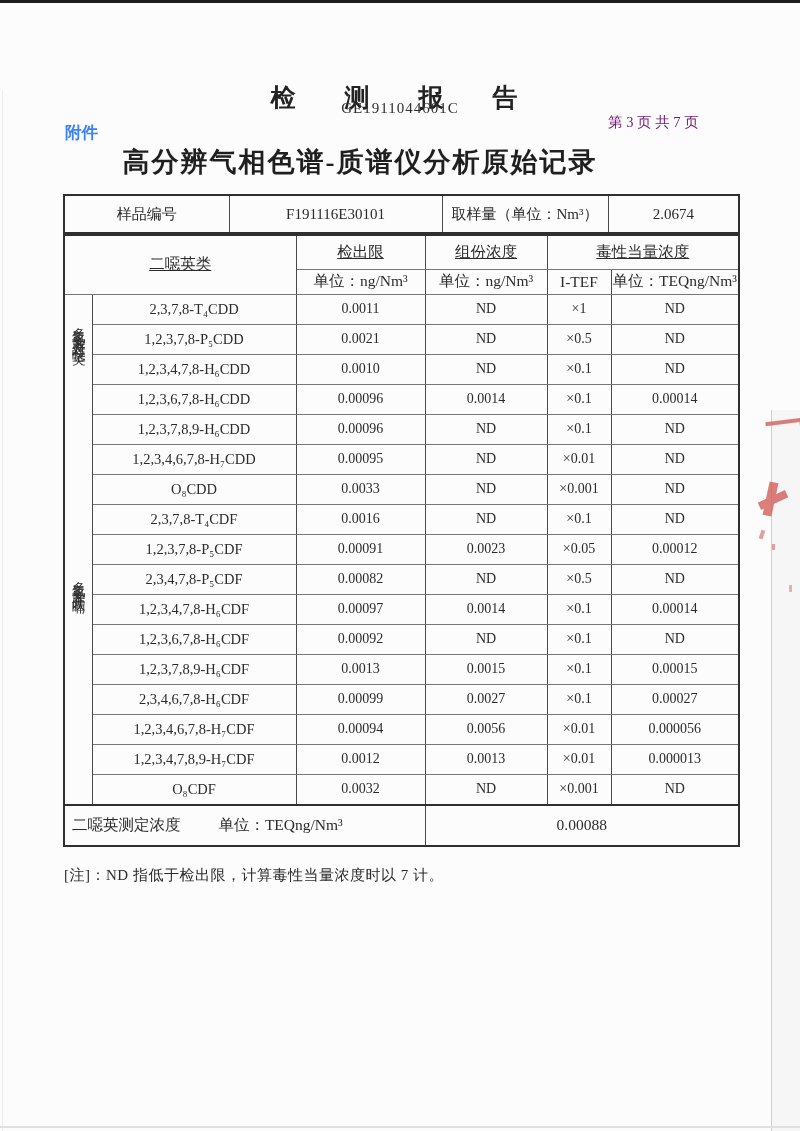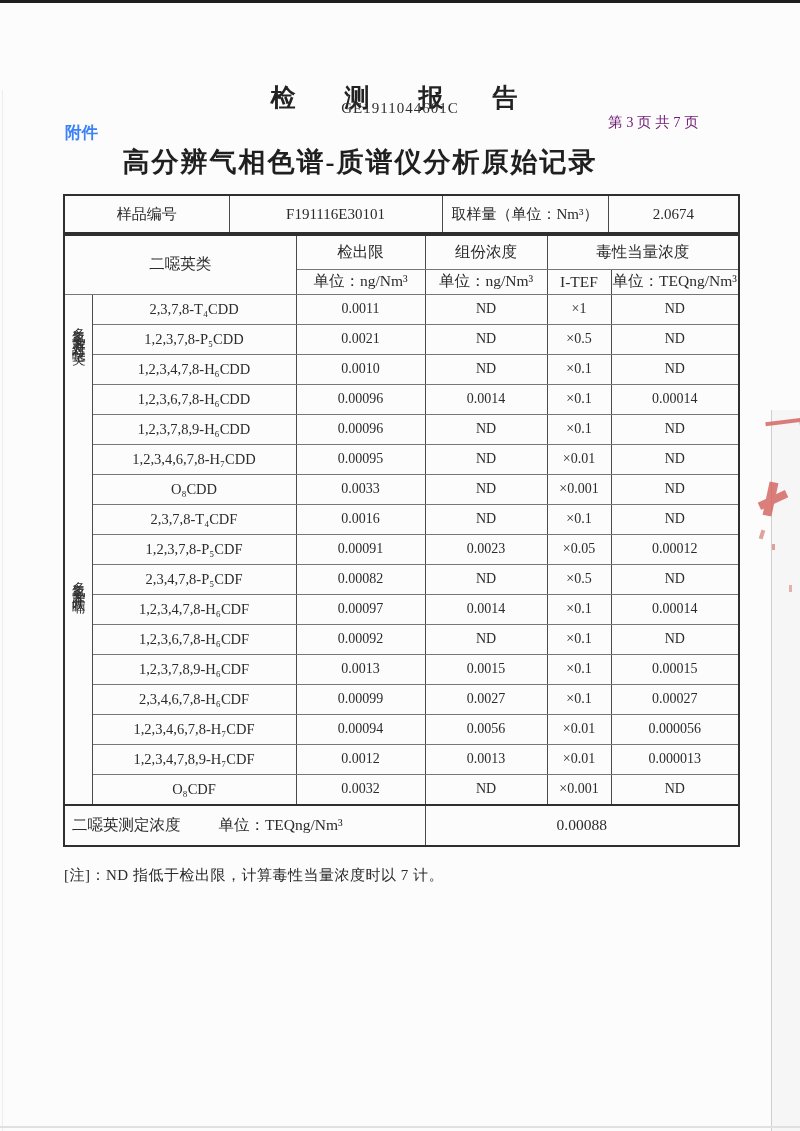--- a/index.html
+++ b/index.html
@@ -40,21 +40,21 @@
     font-size:15px;color:#2b2b2b;
   }
 
   .main-table{border:2px solid #2f2f2f;}
   .main-table td,.main-table th{
     border-top:1px solid #777;border-bottom:1px solid #777;
     border-left:1px solid #4a4a4a;border-right:1px solid #4a4a4a;
     text-align:center;color:#2b2b2b;
   }
   .main-table thead th{font-size:15.5px;}
-  .row-h1{height:34px;}
+  .row-h1{height:34px;text-decoration:underline;}
   .row-h2{height:25px;}
   .unit-cell{font-size:14px;}
   .main-table tbody td{height:29px;font-size:14px;}
   .main-table tbody td.name-cell{font-size:14.5px;}
   .group-col{position:relative;width:28px;}
   .vlabel{
     position:absolute;left:50%;transform:translateX(-50%);
     writing-mode:vertical-rl;text-orientation:upright;
     font-size:13.5px;letter-spacing:3px;white-space:nowrap;color:#2b2b2b;
   }

